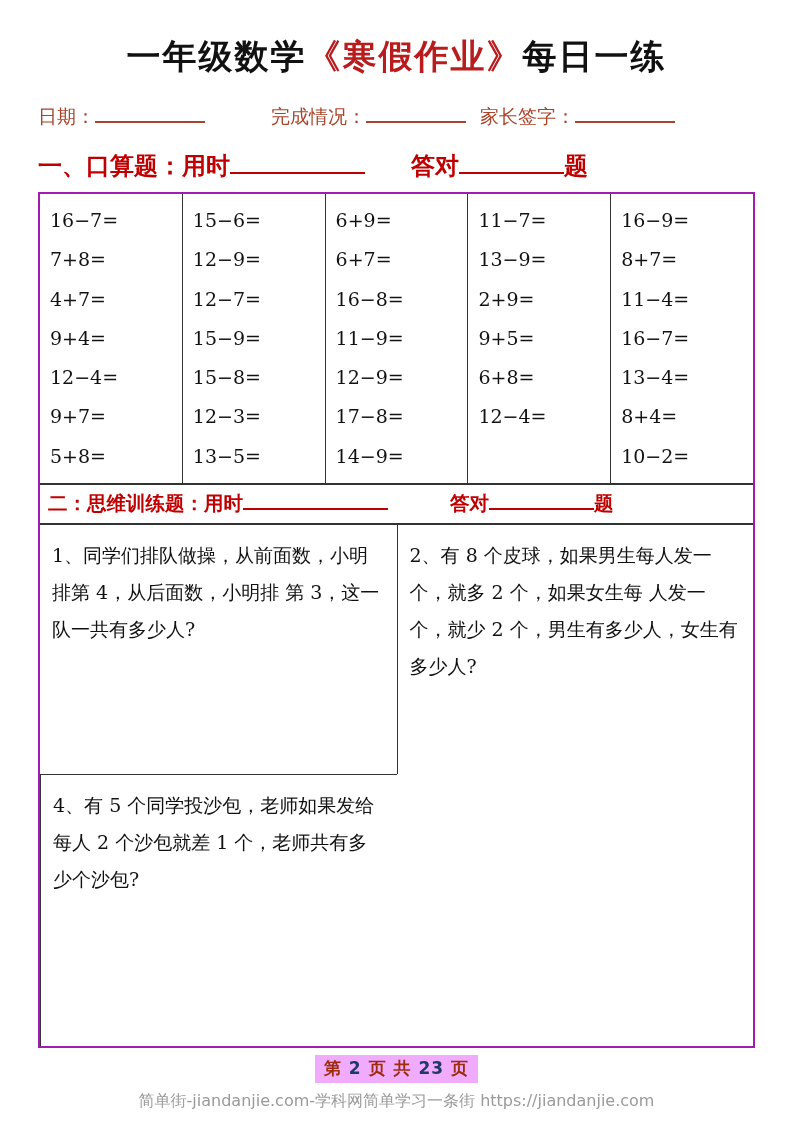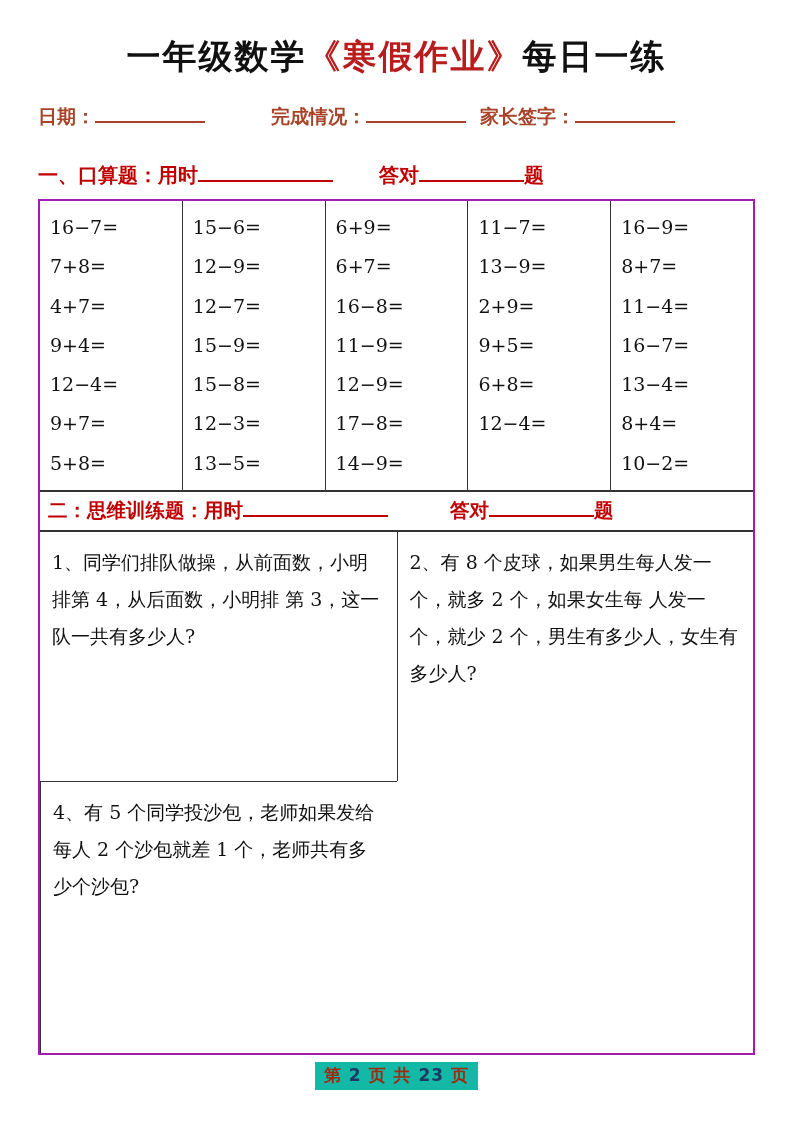--- a/index.html
+++ b/index.html
@@ -21,21 +21,21 @@
     color: #111;
   }
   .title .red { color: #b91c1c; }
 
   
   .info-row {
     display: flex;
     align-items: baseline;
     margin-top: 24px;
     color: #a8432a;
-    font-weight: bold;
+    font-weight: normal;
     font-size: 19px;
     white-space: nowrap;
   }
   .info-item { display: inline-flex; align-items: baseline; }
   .gap60 { width: 66px; }
   .gap14 { width: 14px; }
 
   .blank {
     display: inline-block;
     border-bottom: 2px solid currentColor;
@@ -43,24 +43,24 @@
     vertical-align: baseline;
   }
   .w110 { width: 110px; }
   .w100 { width: 100px; }
   .w135 { width: 135px; }
   .w105 { width: 105px; }
   .w145 { width: 145px; }
 
   
   .sec-heading {
-    margin-top: 32px;
+    margin-top: 20px;
     color: #c00000;
     font-weight: bold;
-    font-size: 20px;
+    font-size: 24px;
     white-space: nowrap;
   }
   .sp40 { display: inline-block; width: 46px; }
   .sp60 { display: inline-block; width: 62px; }
 
   
   .big-table {
     margin-top: 10px;
     border: 2px solid #a21caf;
   }
@@ -97,21 +97,21 @@
     line-height: 1.95;
     color: #111;
   }
   .problem-cell.b-left { border-left: 1.5px solid #333; }
   .problem-cell.b-top  { border-top: 1.5px solid #333; }
 
   
   .footer { text-align: center; margin-top: 7px; }
   .page-badge {
     display: inline-block;
-    background: #14b8a6;
+    background: #f0abfc;
     padding: 2px 9px 3px 9px;
     font-size: 17px;
     font-weight: bold;
     color: #9e2b0e;
     letter-spacing: 1px;
   }
   .page-badge .num {
     color: #1f3864;
     font-family: "DejaVu Sans", "Liberation Sans", sans-serif;
   }
@@ -202,15 +202,16 @@
     <div class="problems-grid">
       <div class="problem-cell">1、同学们排队做操，从前面数，小明排第 4，从后面数，小明排 第 3，这一队一共有多少人?</div>
       <div class="problem-cell b-left">2、有 8 个皮球，如果男生每人发一个，就多 2 个，如果女生每 人发一个，就少 2 个，男生有多少人，女生有多少人?</div>
       <div class="problem-cell b-left b-top">4、有 5 个同学投沙包，老师如果发给每人 2 个沙包就差 1 个，老师共有多少个沙包?</div>
     </div>
 
   </div>
 
   <div class="footer">
     <span class="page-badge"><span>第</span> <span class="num">2</span> <span>页 共</span> <span class="num">23</span> <span>页</span></span>
+    <div class="site-line">简单街-jiandanjie.com-学科网简单学习一条街 https://jiandanjie.com</div>
   </div>
 
 </div>
 
 </body></html>

